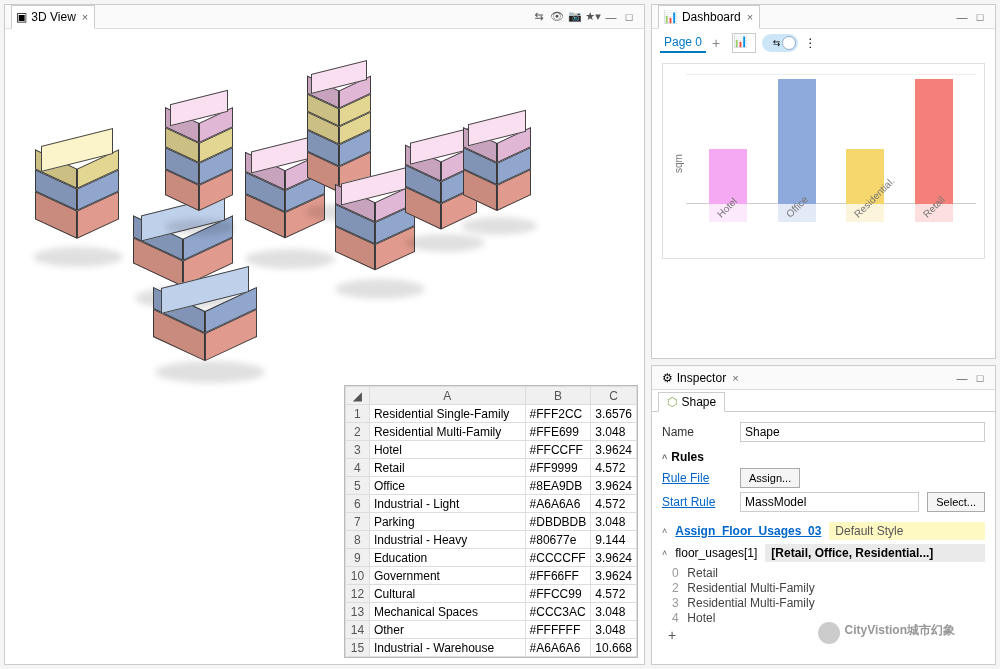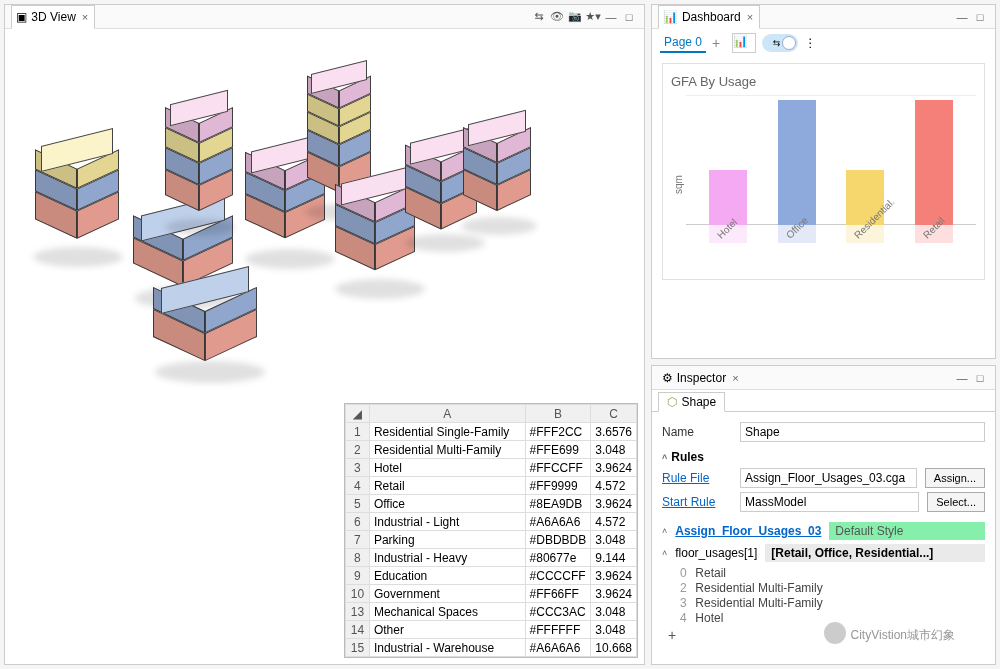--- a/index.html
+++ b/index.html
@@ -50,28 +50,28 @@
 .inspector { flex: 1; }
 .insp-tabs { display: flex; border-bottom: 1px solid #ccc; padding: 2px 6px 0; }
 .insp-tab { border: 1px solid #ccc; border-bottom: 1px solid #fff; padding: 2px 8px; display: flex; align-items: center; gap: 4px; background: #fff; margin-bottom: -1px; font-size: 11px; }
 .insp-body { padding: 6px 10px; overflow: auto; font-size: 11px; flex: 1; }
 .insp-row { display: flex; align-items: center; margin: 4px 0; gap: 8px; }
 .insp-label { width: 70px; color: #333; }
 .insp-input { flex: 1; border: 1px solid #ccc; padding: 2px 4px; height: 20px; background: #fff; }
 .insp-section { font-weight: bold; margin: 8px 0 4px; display: flex; align-items: center; gap: 4px; }
 .insp-link { color: #0066cc; text-decoration: underline; }
 .insp-btn { border: 1px solid #aaa; background: #f5f5f5; padding: 2px 8px; height: 20px; font-size: 11px; }
-.insp-default { flex: 1; background: #86efac; padding: 2px 6px; color: #555; }
+.insp-default { flex: 1; background: #fef9c3; padding: 2px 6px; color: #555; }
 .insp-values { background: #eaeaea; padding: 2px 6px; font-weight: bold; flex: 1; }
-.insp-list { margin-left: 18px; font-size: 10px; color: #444; }
+.insp-list { margin-left: 10px; font-size: 10px; color: #444; }
 .insp-list div { margin: 1px 0; }
 .idx { color: #999; display: inline-block; width: 12px; }
 .chev { font-size: 9px; color: #666; }
 
-.watermark { position: absolute; right: 40px; bottom: 20px; color: rgba(140,140,140,0.9); font-size: 15px; font-weight: 400; display: flex; align-items: flex-end; gap: 5px; pointer-events: none; }
+.watermark { position: absolute; right: 40px; bottom: 20px; color: rgba(140,140,140,0.9); font-size: 15px; font-weight: 700; display: flex; align-items: flex-start; gap: 5px; pointer-events: none; }
 .wm-circle { width: 22px; height: 22px; border-radius: 50%; background: rgba(170,170,170,0.6); }
 .iso-left { position: absolute; transform: skewY(25deg); border: 1px solid #444; filter: brightness(0.82); }
 .iso-right { position: absolute; transform: skewY(-25deg); border: 1px solid #444; filter: brightness(0.92); }
 .shadow { position: absolute; background: rgba(0,0,0,0.12); border-radius: 50%; filter: blur(3px); }
 </style>
 </head>
 <body>
 
 <div class="left-col">
   <div class="panel view3d">
@@ -257,20 +257,26 @@
                 <td class="col-b">#CCCCFF</td>
                 <td class="col-c">3.9624</td>
               </tr>
               <tr>
                 <td class="rownum">10</td>
                 <td class="col-a">Government</td>
                 <td class="col-b">#FF66FF</td>
                 <td class="col-c">3.9624</td>
               </tr>
               <tr>
+                <td class="rownum">12</td>
+                <td class="col-a">Cultural</td>
+                <td class="col-b">#FFCC99</td>
+                <td class="col-c">4.572</td>
+              </tr>
+              <tr>
                 <td class="rownum">13</td>
                 <td class="col-a">Mechanical Spaces</td>
                 <td class="col-b">#CCC3AC</td>
                 <td class="col-c">3.048</td>
               </tr>
               <tr>
                 <td class="rownum">14</td>
                 <td class="col-a">Other</td>
                 <td class="col-b">#FFFFFF</td>
                 <td class="col-c">3.048</td>
@@ -306,21 +312,20 @@
       <span class="dash-plus">+</span>
       <div class="spacer"></div>
       <div class="icon-btn" style="border:1px solid #ccc; width:24px; height:20px;">📊</div>
       <div class="toggle-pill">
         <span style="font-size:9px; margin-right:2px;">⇆</span>
         <div class="toggle-knob"></div>
       </div>
       <div class="icon-btn">⋮</div>
     </div>
     <div class="chart-card">
-      <div class="chart-title">GFA By Usage</div>
       <div class="chart-area">
         <div class="chart-yaxis-label">sqm</div>
         <div class="chart-plot">
           <div class="chart-grid">
             <div class="gridline" style="top:0;"></div>
           </div>
           <div class="bars" id="chart-bars">
               <div class="bar" style="height: 54.6px; background: rgb(245, 169, 242);">
                 <div class="bar-ghost" style="background: rgb(245, 169, 242);"></div>
               </div>
@@ -366,21 +371,20 @@
       <div class="insp-row">
         <span class="insp-label">Name</span>
         <input class="insp-input" value="Shape" style="">
       </div>
       <div class="insp-section">
         <span class="chev">˄</span>
         <span>Rules</span>
       </div>
       <div class="insp-row">
         <span class="insp-label insp-link">Rule File</span>
-        <input class="insp-input" value="Assign_Floor_Usages_03.cga" style="">
         <button class="insp-btn">Assign...</button>
       </div>
       <div class="insp-row">
         <span class="insp-label insp-link">Start Rule</span>
         <input class="insp-input" value="MassModel" style="">
         <button class="insp-btn">Select...</button>
       </div>
       <div class="insp-row" style="margin-top:10px;">
         <span class="chev">˄</span>
         <span class="insp-link" style="font-weight:bold;">Assign_Floor_Usages_03</span>

